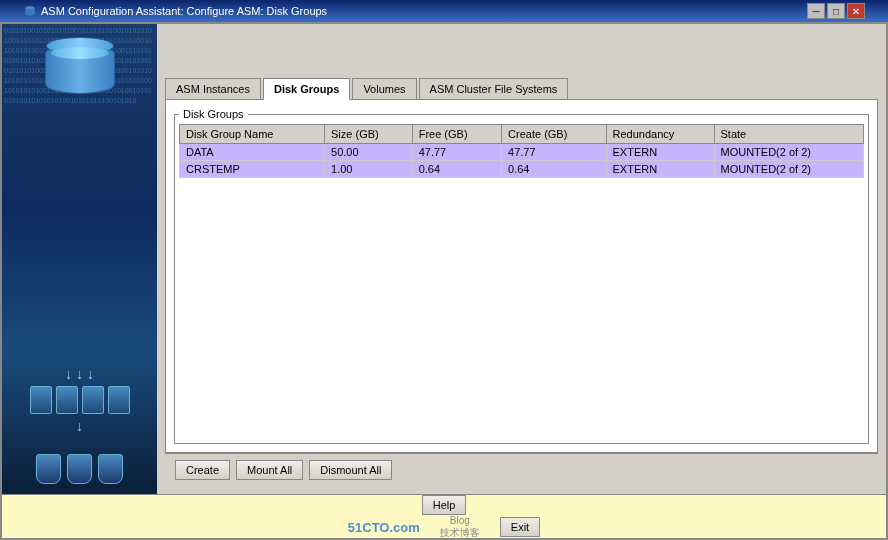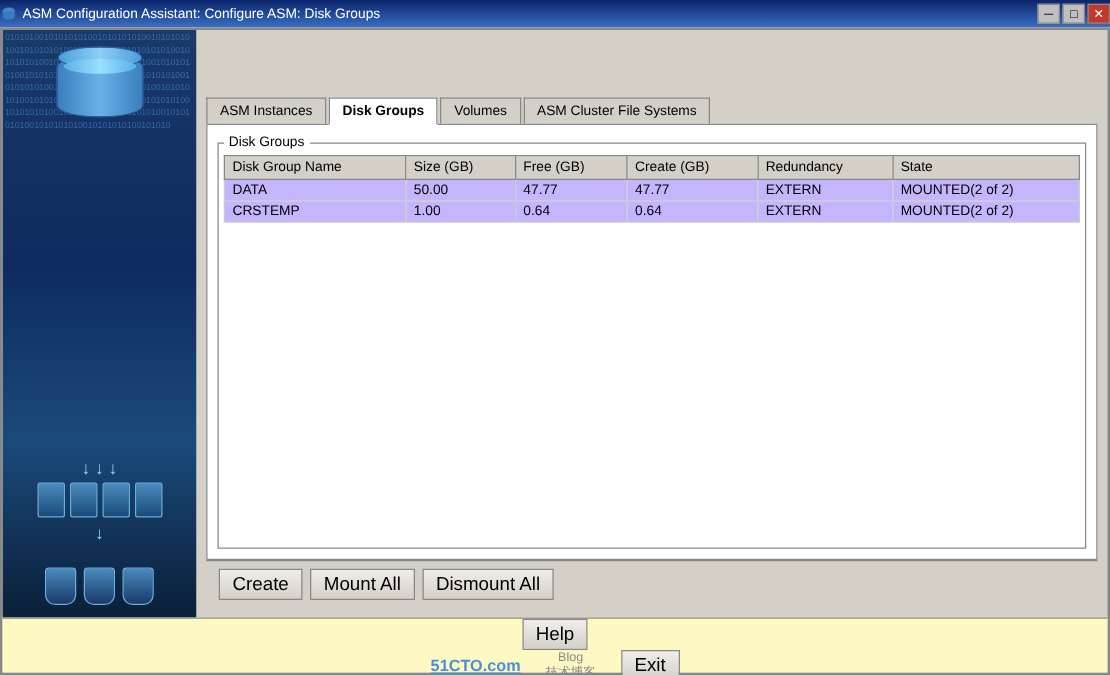--- a/index.html
+++ b/index.html
@@ -13,21 +13,21 @@
     }
 
     
     .title-bar {
       background: linear-gradient(to bottom, #0a246a, #3a6fc4);
       color: white;
       height: 22px;
       display: flex;
       align-items: center;
       justify-content: space-between;
-      padding: 0 0;
+      padding: 0 23px;
       user-select: none;
     }
     .title-bar-left {
       display: flex;
       align-items: center;
       gap: 4px;
     }
     .title-bar-icon {
       width: 14px;
       height: 14px;
@@ -287,21 +287,21 @@
       padding: 6px 10px;
       display: flex;
       align-items: center;
       gap: 6px;
     }
 
     .btn {
       padding: 3px 10px;
       background: linear-gradient(to bottom, #f0eeea, #d4d0c8);
       border: 1px solid #888;
-      font-size: 15px;
+      font-size: 11px;
       cursor: pointer;
       color: #000;
     }
 
     
     .footer {
       background: #fef9c3;
       border-top: 1px solid #888;
       height: 44px;
       display: flex;
@@ -318,21 +318,20 @@
     }
 
     .watermark {
       font-size: 13px;
       font-weight: bold;
       color: #888;
     }
 
     .watermark span {
       color: #4a90d9;
-      text-decoration: underline;
     }
 
     .blog-text {
       font-size: 10px;
       color: #888;
     }
   </style>
 </head>
 <body>
 

